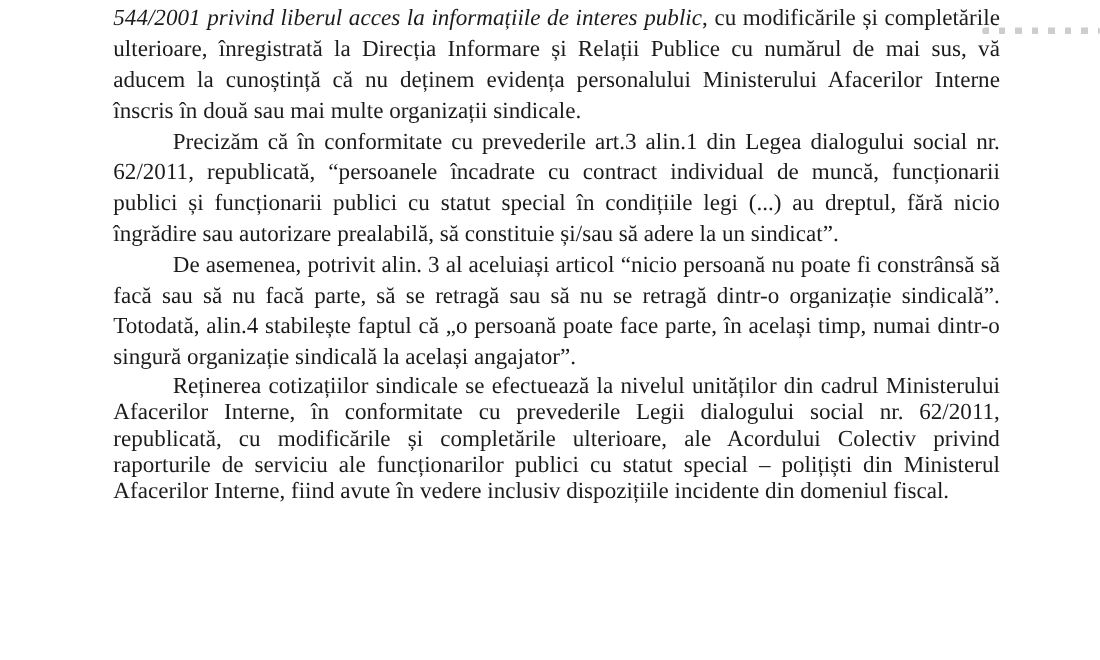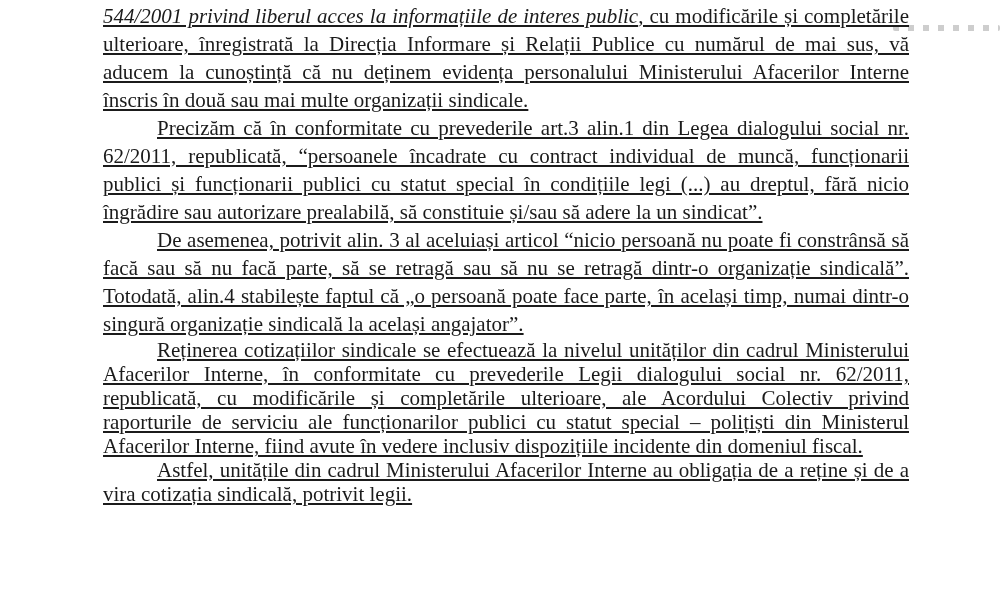--- a/index.html
+++ b/index.html
@@ -19,21 +19,20 @@
     position: absolute;
     left: 103px;
     top: 2px;
     width: 806px;
     color: #1b1b1b;
     font-size: 21px;
   }
   .text-block p {
     margin: 0;
     text-align: justify;
-    text-decoration: underline;
   }
   .p-spaced { line-height: 28px; }
   .p-tight  { line-height: 24px; }
   .indent   { text-indent: 54px; }
   .gap-lg   { margin-top: 20px; }
   .gap-md   { margin-top: 15px; }
   .italic-lead { font-style: italic; }
   .scan-artifact {
     position: absolute;
     left: 893px;
@@ -58,16 +57,15 @@
   <div class="text-block">
 
     <p class="p-spaced"><span class="italic-lead">544/2001 privind liberul acces la informațiile de interes public</span><span>, cu modificările și completările ulterioare, înregistrată la Direcția Informare și Relații Publice cu numărul de mai sus, vă aducem la cunoștință că nu deținem evidența personalului Ministerului Afacerilor Interne înscris în două sau mai multe organizații sindicale.</span></p>
 
     <p class="p-spaced indent gap-lg">Precizăm că în conformitate cu prevederile art.3 alin.1 din Legea dialogului social nr. 62/2011, republicată, “persoanele încadrate cu contract individual de muncă, funcționarii publici și funcționarii publici cu statut special în condițiile legi (...) au dreptul, fără nicio îngrădire sau autorizare prealabilă, să constituie și/sau să adere la un sindicat”.</p>
 
     <p class="p-spaced indent gap-lg">De asemenea, potrivit alin. 3 al aceluiași articol “nicio persoană nu poate fi constrânsă să facă sau să nu facă parte, să se retragă sau să nu se retragă dintr-o organizație sindicală”. Totodată, alin.4 stabilește faptul că „o persoană poate face parte, în același timp, numai dintr-o singură organizație sindicală la același angajator”.</p>
 
     <p class="p-tight indent gap-md">Reținerea cotizațiilor sindicale se efectuează la nivelul unităților din cadrul Ministerului Afacerilor Interne, în conformitate cu prevederile Legii dialogului social nr. 62/2011, republicată, cu modificările și completările ulterioare, ale Acordului Colectiv privind raporturile de serviciu ale funcționarilor publici cu statut special – polițiști din Ministerul Afacerilor Interne, fiind avute în vedere inclusiv dispozițiile incidente din domeniul fiscal.</p>
 
-    <p class="p-tight indent">Astfel, unitățile din cadrul Ministerului Afacerilor Interne au obligația de a reține și de a vira cotizația sindicală, potrivit legii.</p>
 
   </div>
 </div>
 
 </body></html>

